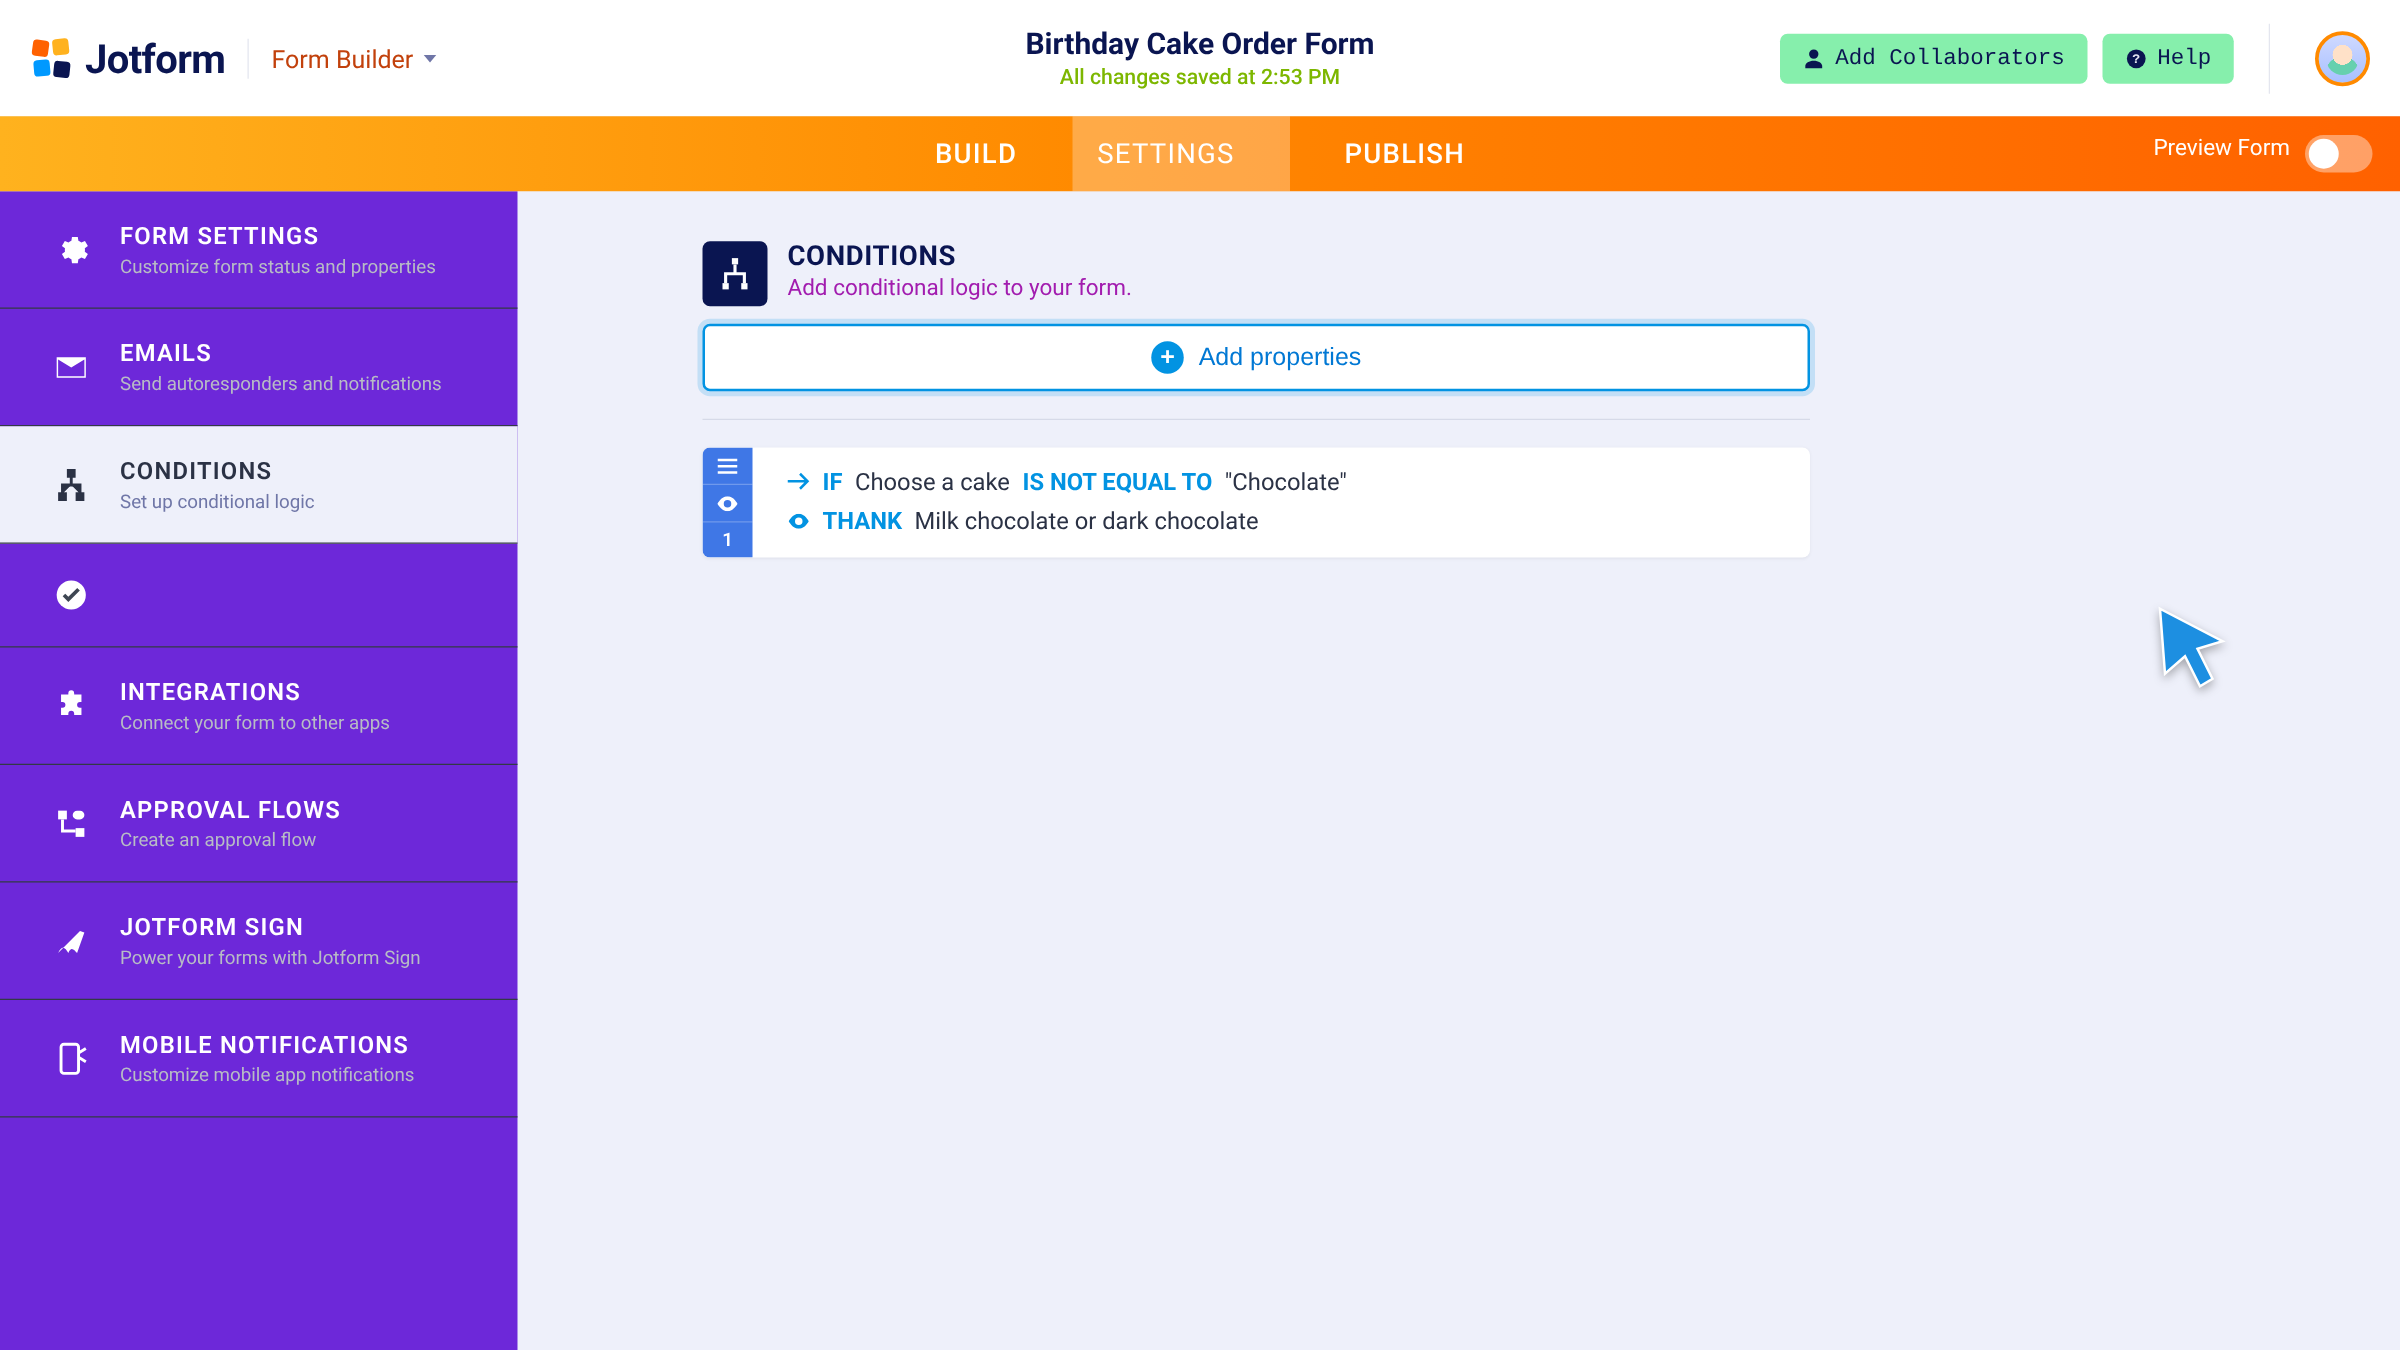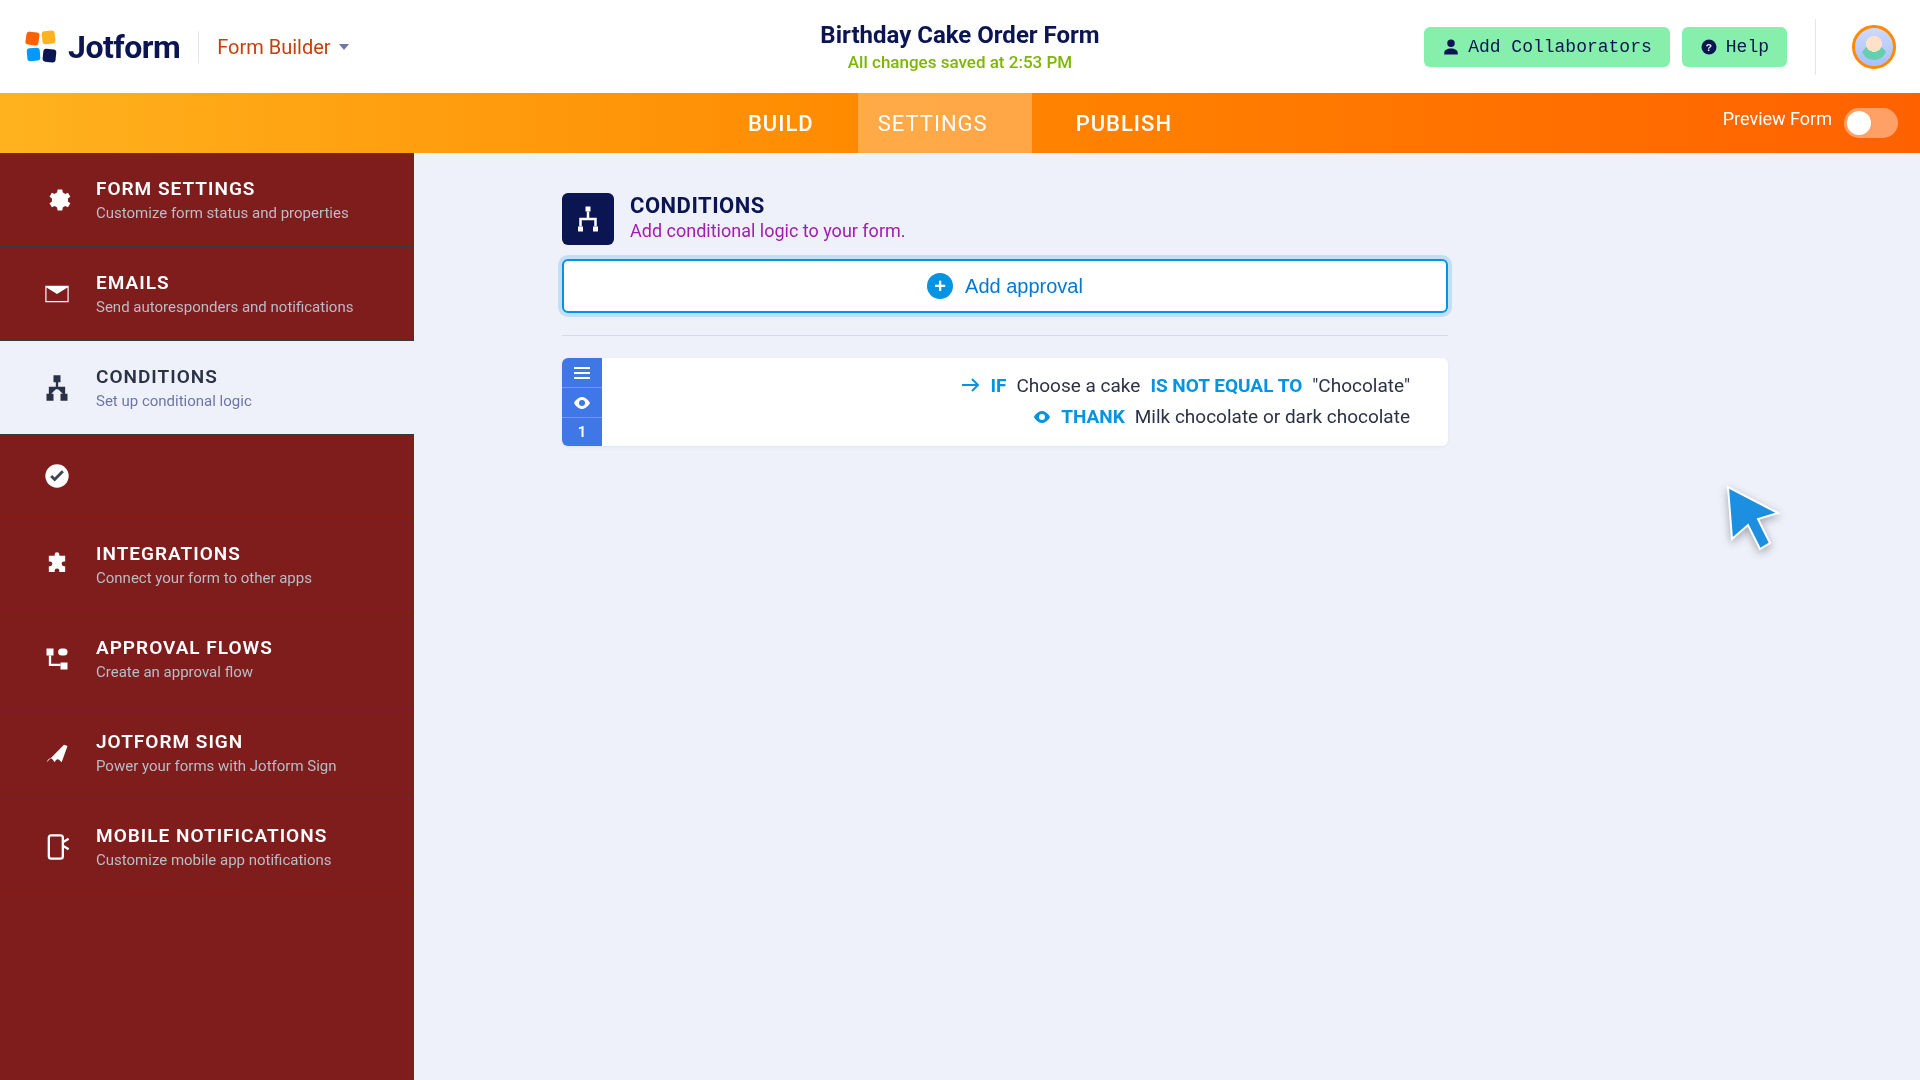--- a/index.html
+++ b/index.html
@@ -26,21 +26,21 @@
 
 .tab-bar { height: 60px; background: linear-gradient(90deg,#ffb21e 0%, #ff8a00 45%, #ff6100 100%); display: flex; align-items: center; justify-content: center; position: relative; }
 .tab { padding: 0 44px; height: 60px; display: flex; align-items: center; color: #fff; font-size: 22px; font-weight: 500; letter-spacing: 1px; cursor: pointer; }
 .tab.active { background: rgba(255,255,255,0.28); font-weight: 400; padding-left: 20px; }
 .preview-toggle { position: absolute; right: 22px; display: flex; align-items: flex-start; gap: 12px; color: #fff; font-size: 18px; }
 .toggle { width: 54px; height: 30px; background: rgba(255,255,255,0.4); border-radius: 15px; position: relative; cursor: pointer; }
 .toggle::after { content:""; position:absolute; left:3px; top:3px; width:24px; height:24px; background:#fff; border-radius:50%; }
 
 
 .main { display: flex; height: calc(1080px - 93px - 60px); }
-.sidebar { width: 414px; background: #7f1d1d; }
+.sidebar { width: 414px; background: #6d28d9; }
 .sidebar-item { display: flex; align-items: center; gap: 22px; padding: 24px 28px 24px 40px; border-bottom: 1px solid #333a44; cursor: pointer; }
 .sidebar-item.active { background: #eef0fa; }
 .sidebar-item.active .si-title { color: #2b3245; }
 .sidebar-item.active .si-sub { color: #6f76a7; }
 .si-icon { width: 34px; height: 34px; display: flex; align-items: center; justify-content: center; flex-shrink: 0; }
 .si-texts { display: flex; flex-direction: column; gap: 4px; }
 .si-title { color: #fff; font-size: 19px; font-weight: 600; letter-spacing: 1px; }
 .si-sub { color: #b8bcc5; font-size: 15px; }
 .sidebar-item.active .si-icon svg path, .sidebar-item.active .si-icon svg circle, .sidebar-item.active .si-icon svg rect { fill: #2b3245; }
 
@@ -53,21 +53,21 @@
 
 .add-condition-btn { width: 886px; margin-left: 98px; height: 54px; border: 2px solid #0293e2; border-radius: 6px; background: #fff; display: flex; align-items: center; justify-content: center; gap: 12px; color: #0178d4; font-size: 20px; font-weight: 500; cursor: pointer; box-shadow: 0 0 0 4px rgba(2,147,226,0.18); }
 .plus-circle { width: 26px; height: 26px; background: #0293e2; border-radius: 50%; display: flex; align-items: center; justify-content: center; color: #fff; font-size: 20px; font-weight: 700; line-height: 1; }
 .hr { width: 886px; height: 1px; background: #d6dae8; margin: 22px 0 22px 98px; }
 
 .condition-card { width: 886px; margin-left: 98px; background: #fff; border-radius: 6px; display: flex; box-shadow: 0 1px 3px rgba(0,0,0,0.06); overflow: hidden; min-height: 88px; }
 .card-side { width: 40px; background: #3f77e6; display: flex; flex-direction: column; }
 .side-top { flex: 1; display: flex; align-items: center; justify-content: center; border-bottom: 1px solid rgba(255,255,255,0.25); }
 .side-mid { flex: 1; display: flex; align-items: center; justify-content: center; border-bottom: 1px solid rgba(255,255,255,0.25); }
 .side-bot { flex: 0 0 28px; display: flex; align-items: center; justify-content: center; color: #fff; font-size: 15px; font-weight: 600; }
-.card-body { flex: 1; padding: 16px 38px; display: flex; flex-direction: column; gap: 8px; align-items: flex-end; }
+.card-body { flex: 1; padding: 16px 28px; display: flex; flex-direction: column; gap: 8px; }
 .cond-line { display: flex; align-items: center; gap: 10px; font-size: 19px; }
 .arrow-icn { color: #0293e2; }
 .eye-icn { color: #0293e2; }
 .kw { color: #0293e2; font-weight: 700; }
 .txt { color: #2b3245; }
 .op { color: #0293e2; font-weight: 700; }
 
 
 .cursor-overlay { position: absolute; left: 1310px; top: 330px; pointer-events: none; }
 .cursor-overlay svg { width: 62px; height: 70px; filter: drop-shadow(0 3px 4px rgba(0,0,0,0.3)); }
@@ -238,21 +238,21 @@
     </div>
     <div class="page-header">
       <div style="margin-left:68px">
         <div class="ph-title">CONDITIONS</div>
         <div class="ph-sub">Add conditional logic to your form.</div>
       </div>
     </div>
 
     <button class="add-condition-btn">
       <span class="plus-circle">+</span>
-      <span>Add approval</span>
+      <span>Add properties</span>
     </button>
 
     <div class="hr"></div>
 
     <div class="condition-card">
       <div class="card-side">
         <div class="side-top">
           <svg width="16" height="14" viewBox="0 0 16 14">
               <path stroke="#fff" stroke-width="2" d="M0 2h16M0 7h16M0 12h16"></path>
             </svg>

